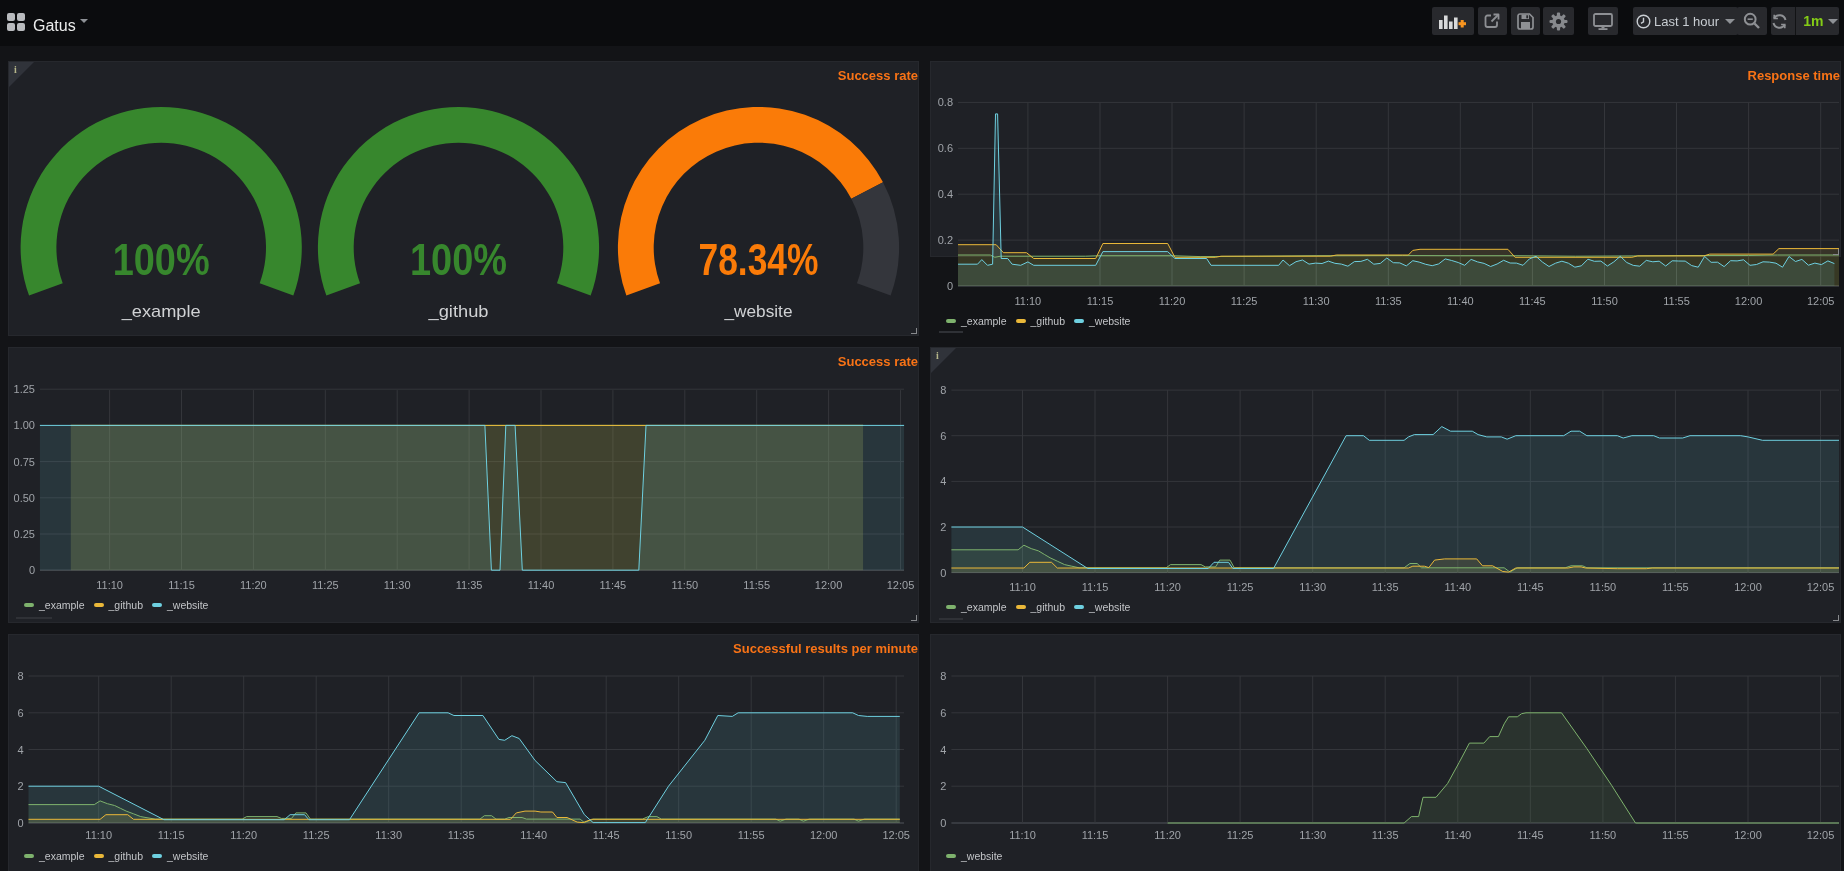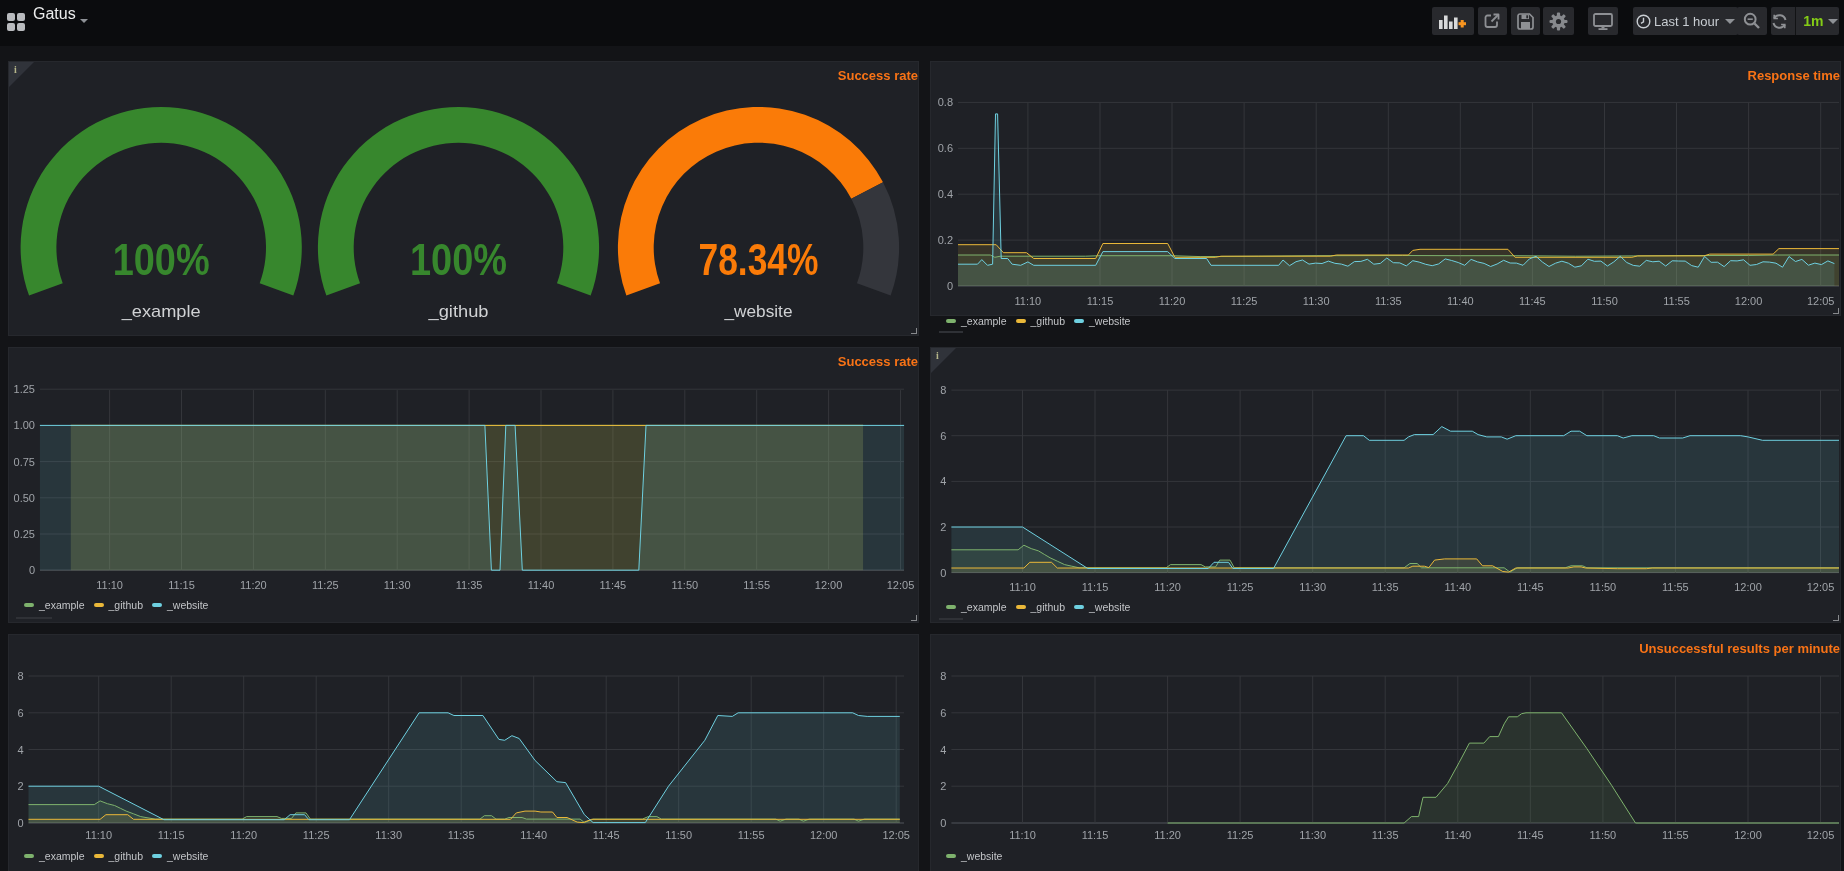--- a/index.html
+++ b/index.html
@@ -22,21 +22,21 @@
 .caret { width:0; height:0; border-left:5px solid transparent; border-right:5px solid transparent;
   border-top:5px solid #8e9196; display:inline-block; }
 </style></head><body>
 <div id="nav">
   <svg width="18" height="18" style="position:absolute;left:7px;top:12.5px" fill="#b9bbbe">
     <rect x="0" y="0" width="8" height="8" rx="2"></rect>
       <rect x="10" y="0" width="8" height="8" rx="2"></rect>
     <rect x="0" y="10" width="8" height="8" rx="2"></rect>
       <rect x="10" y="10" width="8" height="8" rx="2"></rect>
   </svg>
-  <span style="position:absolute;left:33px;top:5px;font-size:16px;color:#eceded">Gatus</span>
+  <span style="position:absolute;left:33px;top:17px;font-size:16px;color:#eceded">Gatus</span>
   <span class="caret" style="position:absolute;left:80px;top:19px;border-left-width:4.5px;border-right-width:4.5px;border-top-width:4.5px"></span>
 
 <div class="navbtn" style="left:1431.5px;width:42px">
       <svg width="27" height="17" viewBox="0 0 27 17">
 <g fill="#d8d9da">
           <rect x="0" y="7" width="3.6" height="9"></rect>
           <rect x="5" y="2.5" width="3.6" height="13.5"></rect>
           <rect x="10" y="8.5" width="3.6" height="7.5"></rect>
           <rect x="15" y="4.5" width="3.6" height="11.5"></rect>
         </g>
@@ -122,21 +122,21 @@
 <path d="M317.38 233.59 A140.60 140.60 0 1 1 581.62 233.59 L547.98 221.34 A104.80 104.80 0 1 0 351.02 221.34 Z" fill="#37872d"></path>
 <text x="449.5" y="197" text-anchor="middle" dominant-baseline="central" textLength="97" lengthAdjust="spacingAndGlyphs" style="font-size:45px;font-weight:bold" fill="#37872d">100%</text>
 <text x="449.5" y="249.5" text-anchor="middle" dominant-baseline="central" textLength="60" lengthAdjust="spacingAndGlyphs" style="font-size:17px" fill="#d0d2d4">_github</text>
 <path d="M617.38 233.59 A140.60 140.60 0 0 1 874.04 120.25 L842.33 136.86 A104.80 104.80 0 0 0 651.02 221.34 Z" fill="#fa7b08"></path>
 <path d="M874.04 120.25 A140.60 140.60 0 0 1 881.62 233.59 L847.98 221.34 A104.80 104.80 0 0 0 842.33 136.86 Z" fill="#34363c"></path>
 <text x="749.5" y="197" text-anchor="middle" dominant-baseline="central" textLength="120" lengthAdjust="spacingAndGlyphs" style="font-size:45px;font-weight:bold" fill="#fa7b08">78.34%</text>
 <text x="749.5" y="249.5" text-anchor="middle" dominant-baseline="central" textLength="68" lengthAdjust="spacingAndGlyphs" style="font-size:17px" fill="#d0d2d4">_website</text>
 </svg>
     <div class="drag"></div>
   </div>
-<div class="panel" style="left:930px;top:61px;width:911px;height:255px">
+<div class="panel" style="left:930px;top:61px;width:911px;height:196px">
 <div class="ptitle">Response time</div>
 <svg width="911" height="275" style="position:absolute;left:0;top:0">
 <line x1="27" y1="224.0" x2="908" y2="224.0" stroke="#51545a" stroke-width="1"></line>
 <line x1="27" y1="178.1" x2="908" y2="178.1" stroke="#34363b" stroke-width="1"></line>
 <line x1="27" y1="132.2" x2="908" y2="132.2" stroke="#34363b" stroke-width="1"></line>
 <line x1="27" y1="86.3" x2="908" y2="86.3" stroke="#34363b" stroke-width="1"></line>
 <line x1="27" y1="40.4" x2="908" y2="40.4" stroke="#34363b" stroke-width="1"></line>
 <line x1="96.9" y1="40.4" x2="96.9" y2="224.0" stroke="#34363b" stroke-width="1"></line>
 <line x1="169.0" y1="40.4" x2="169.0" y2="224.0" stroke="#34363b" stroke-width="1"></line>
 <line x1="241.0" y1="40.4" x2="241.0" y2="224.0" stroke="#34363b" stroke-width="1"></line>
@@ -282,20 +282,21 @@
 </svg>
 <div class="legend" style="top:253px">
       <span class="litem"><span class="lbar" style="background:#7EB26D"></span>_example</span>
       <span class="litem"><span class="lbar" style="background:#EAB839"></span>_github</span>
       <span class="litem"><span class="lbar" style="background:#6ED0E0"></span>_website</span>
     </div>
 <div style="position:absolute;left:8px;top:270px;width:24px;height:2px;background:#2f3136"></div>
     <div class="drag"></div>
 </div>
 <div class="panel" style="left:8px;top:634px;width:911px;height:246px">
+<div class="ptitle">Successful results per minute</div>
 <svg width="911" height="246" style="position:absolute;left:0;top:0">
 <line x1="19.5" y1="188.0" x2="895" y2="188.0" stroke="#51545a" stroke-width="1"></line>
 <line x1="19.5" y1="151.2" x2="895" y2="151.2" stroke="#34363b" stroke-width="1"></line>
 <line x1="19.5" y1="114.5" x2="895" y2="114.5" stroke="#34363b" stroke-width="1"></line>
 <line x1="19.5" y1="77.8" x2="895" y2="77.8" stroke="#34363b" stroke-width="1"></line>
 <line x1="19.5" y1="41.0" x2="895" y2="41.0" stroke="#34363b" stroke-width="1"></line>
 <line x1="89.7" y1="41.0" x2="89.7" y2="188.0" stroke="#34363b" stroke-width="1"></line>
 <line x1="162.2" y1="41.0" x2="162.2" y2="188.0" stroke="#34363b" stroke-width="1"></line>
 <line x1="234.7" y1="41.0" x2="234.7" y2="188.0" stroke="#34363b" stroke-width="1"></line>
 <line x1="307.2" y1="41.0" x2="307.2" y2="188.0" stroke="#34363b" stroke-width="1"></line>
@@ -332,21 +333,20 @@
 <text x="887.2" y="199.5" text-anchor="middle" dominant-baseline="central" class="axlab">12:05</text>
 </svg>
 <div class="legend" style="top:215px">
       <span class="litem"><span class="lbar" style="background:#7EB26D"></span>_example</span>
       <span class="litem"><span class="lbar" style="background:#EAB839"></span>_github</span>
       <span class="litem"><span class="lbar" style="background:#6ED0E0"></span>_website</span>
     </div>
 
 </div>
 <div class="panel" style="left:930px;top:634px;width:911px;height:246px">
-<div class="ptitle">Unsuccessful results per minute</div>
 <svg width="911" height="246" style="position:absolute;left:0;top:0">
 <line x1="20.4" y1="188.0" x2="908" y2="188.0" stroke="#51545a" stroke-width="1"></line>
 <line x1="20.4" y1="151.2" x2="908" y2="151.2" stroke="#34363b" stroke-width="1"></line>
 <line x1="20.4" y1="114.5" x2="908" y2="114.5" stroke="#34363b" stroke-width="1"></line>
 <line x1="20.4" y1="77.8" x2="908" y2="77.8" stroke="#34363b" stroke-width="1"></line>
 <line x1="20.4" y1="41.0" x2="908" y2="41.0" stroke="#34363b" stroke-width="1"></line>
 <line x1="91.5" y1="41.0" x2="91.5" y2="188.0" stroke="#34363b" stroke-width="1"></line>
 <line x1="164.0" y1="41.0" x2="164.0" y2="188.0" stroke="#34363b" stroke-width="1"></line>
 <line x1="236.6" y1="41.0" x2="236.6" y2="188.0" stroke="#34363b" stroke-width="1"></line>
 <line x1="309.1" y1="41.0" x2="309.1" y2="188.0" stroke="#34363b" stroke-width="1"></line>

